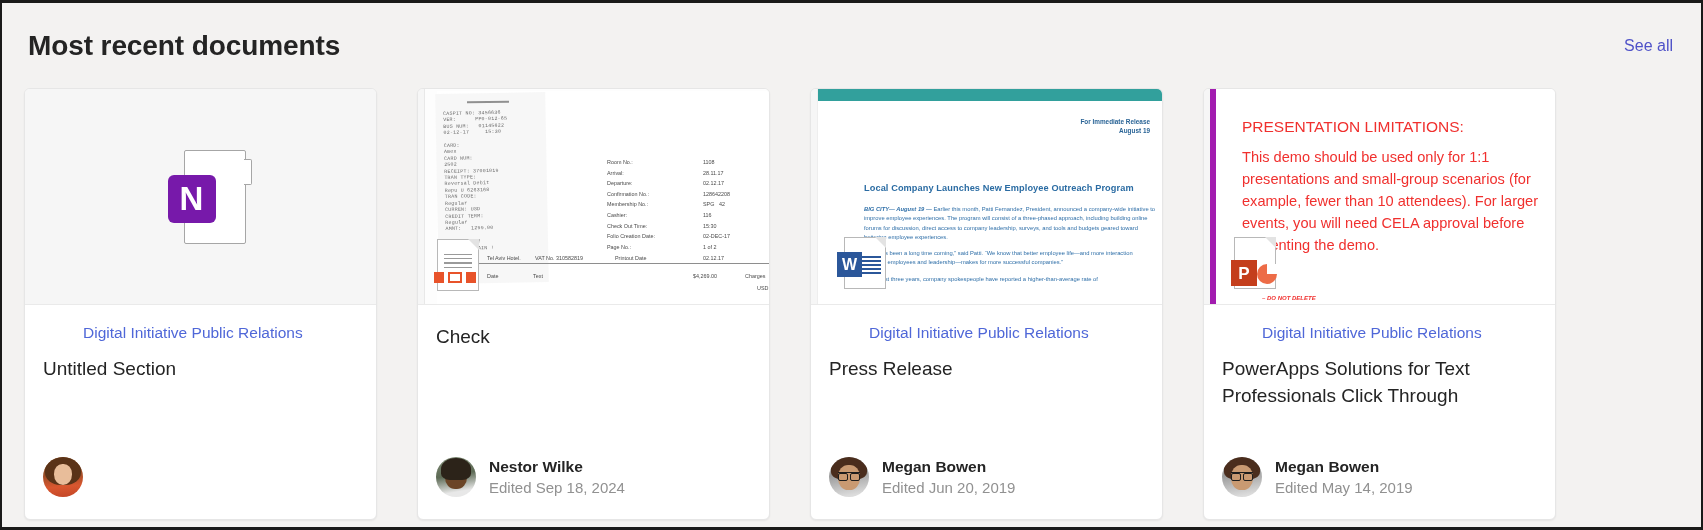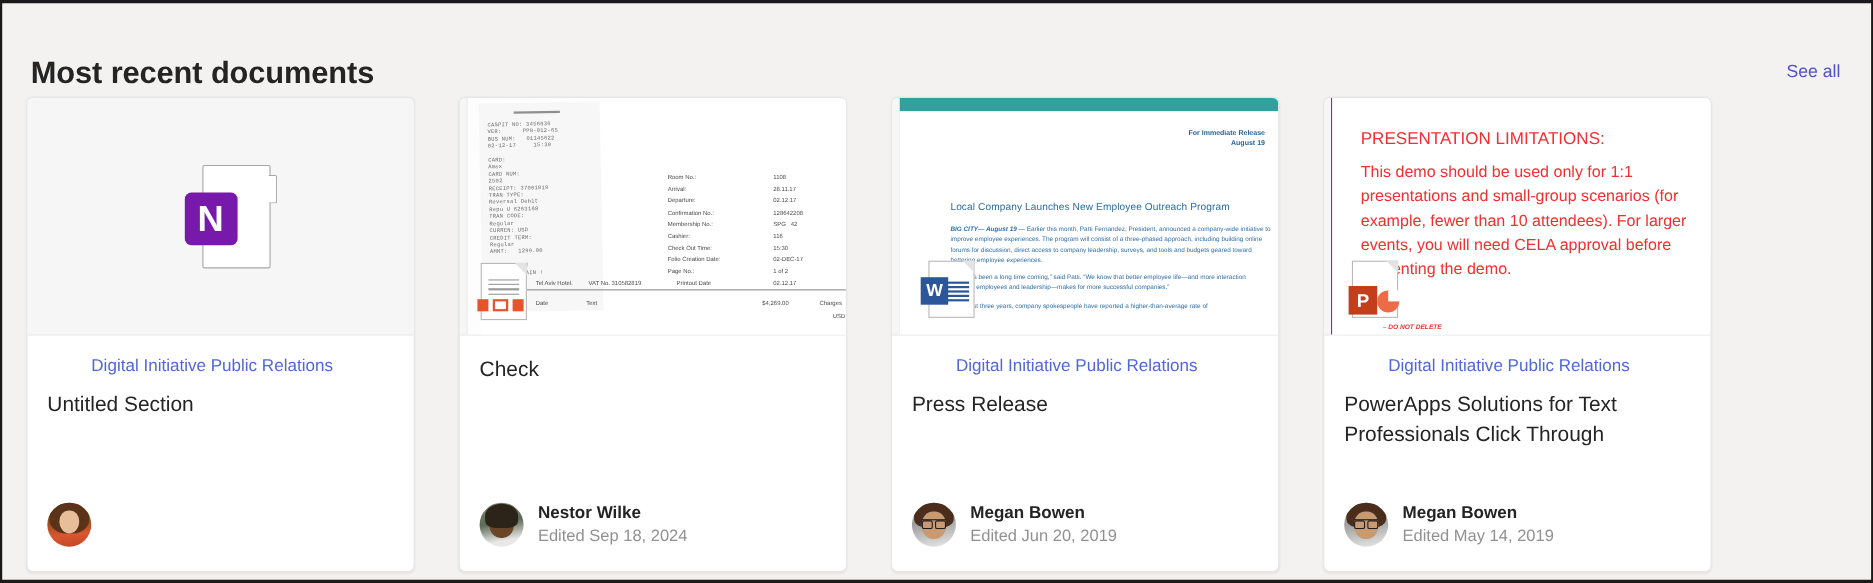--- a/index.html
+++ b/index.html
@@ -18,21 +18,20 @@
     border-left: 2px solid #1a1a1a;
     border-right: 2px solid #1a1a1a;
     overflow: hidden;
   }
   
   .header {
     position: absolute; left: 0; top: 0;
     width: 100%; height: 86px;
     display: flex; align-items: center; justify-content: space-between;
     padding: 0 26px 0 26px;
-    margin-top: 20px;
   }
   .page-title {
     font-size: 28px;
     font-weight: 600;
     color: #242424;
     letter-spacing: -0.1px;
   }
   .see-all {
     font-size: 16px;
     color: #4f52c8;
@@ -216,21 +215,21 @@
     border-left: 1px solid #eeeeee;
   }
   .wband { position:absolute; left:0; top:0; width:100%; height:12px; background:#32a09c; }
   .w-imm {
     position: absolute; right: 14px; top: 28px;
     text-align: right;
     font-size: 6.4px; color: #2a6496; font-weight: 700; line-height: 9px;
   }
   .w-head {
     position: absolute; left: 46px; right: 14px; top: 94px;
-    font-size: 9.2px; color: #2b6ca3; font-weight: 400; letter-spacing:.1px;
+    font-size: 9.2px; color: #2b6ca3; font-weight: 700; letter-spacing:.1px;
   }
   .w-body {
     position: absolute; left: 46px; right: 8px; top: 116px;
     font-size: 5.8px; color: #2f6fa8; line-height: 9.3px;
   }
   .w-body p { margin-bottom: 7px; }
   .w-body .lead { font-weight: 700; font-style: italic; }
   .wordicon {
     position: absolute; left: 26px; top: 148px;
     width: 42px; height: 52px;
@@ -249,21 +248,21 @@
     color:#fff; font-size:16px; font-weight:700;
     display:flex; align-items:center; justify-content:center;
     line-height:1;
   }
 
   
   .pslide {
     position: absolute; left: 6px; top: 0;
     width: 347px; height: 222px;
     background: #ffffff;
-    border-left: 1px solid #a21caf;
+    border-left: 6px solid #a21caf;
   }
   .p-title {
     position: absolute; left: 26px; right: 20px; top: 28px;
     font-size: 15.5px; color: #f0302e; line-height: 20px;
   }
   .p-body {
     position: absolute; left: 26px; right: 16px; top: 57px;
     font-size: 14.6px; color: #f0302e; line-height: 22px;
   }
   .ppticon {

